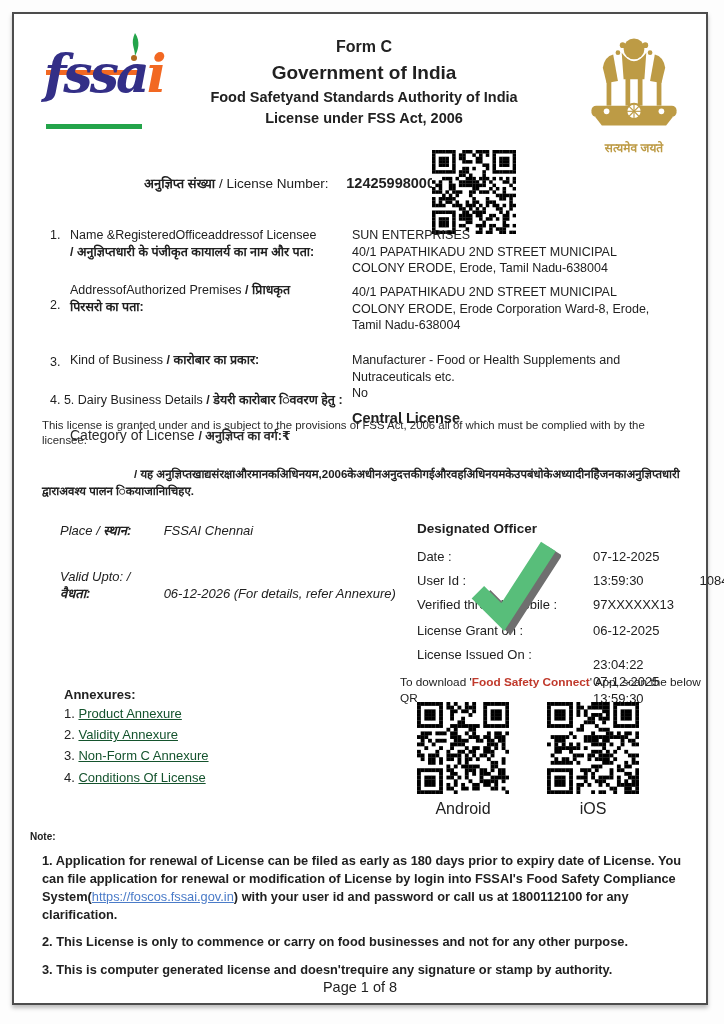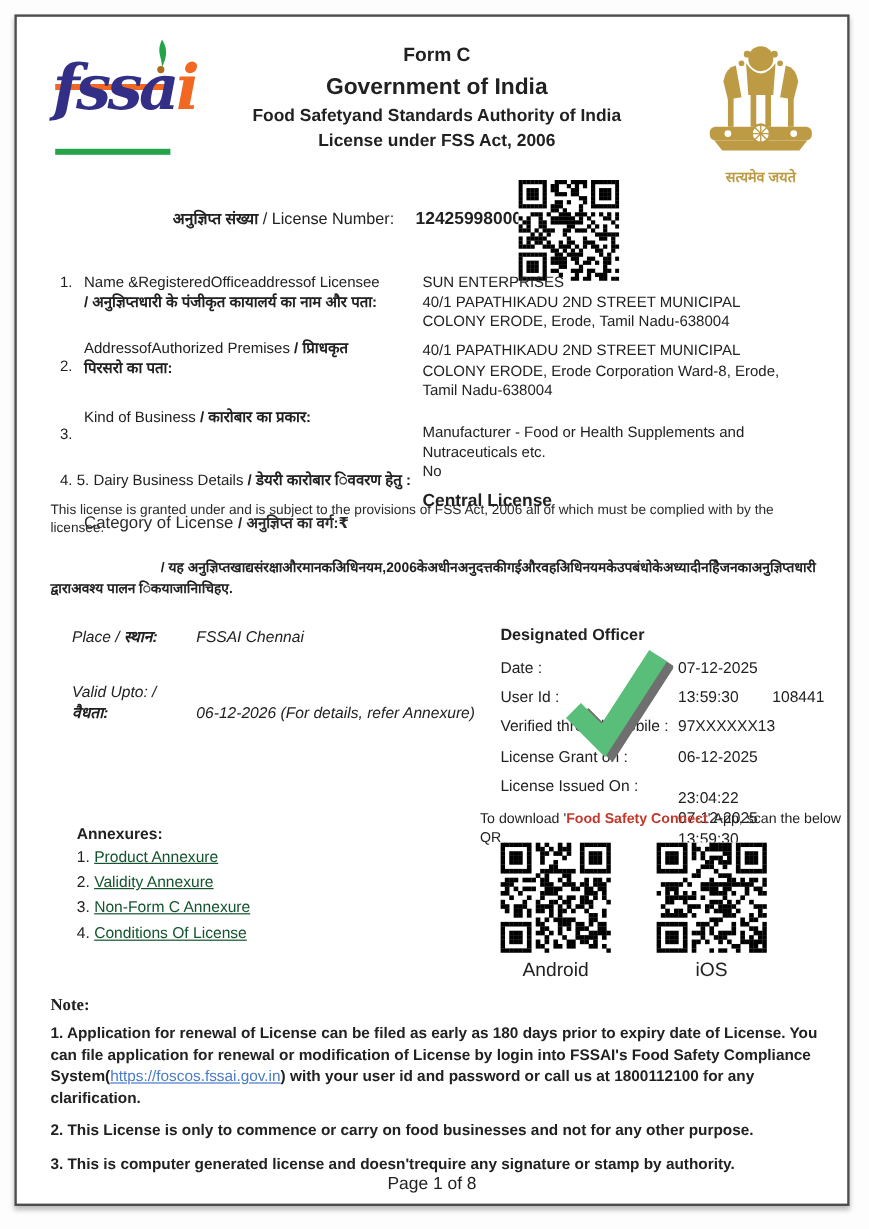--- a/index.html
+++ b/index.html
@@ -56,40 +56,40 @@
   .hindi-para { left:28px; top:452px; width:650px; font-weight:bold; font-size:11.5px; text-indent:92px; line-height:1.5; }
   .hindi-para .second { text-indent:0; }
 
   
   .place-row { left:46px; font-size:13px;font-style:italic; }
   .place-row .lab { display:inline-block; width:100px; }
   .place-row .hi { font-weight:bold; }
 
   
   .do-head { left:403px; top:506px; font-size:13.5px; font-weight:bold; }
-  .do-row { left:403px; font-size:13px; display:flex; }
+  .do-row { left:403px; font-size:13px; display:flex;gap:28px; }
   .do-row .lab { width:148px; flex:none; }
   .do-row .v2 { margin-left:28px; }
   .check { left:443px; top:518px; width:104px; height:112px; z-index:5; }
 
   .download-line { left:386px; top:661px; font-size:11.8px; }
   .download-line .red { color:#c0392b; font-weight:bold; }
 
   
   .annex { left:50px; top:672px; font-size:13px; }
   .annex .head { font-weight:bold; margin-bottom:2px; }
   .annex li { list-style:none; margin-bottom:4px; }
   .annex a { color:#14532d; text-decoration:underline; cursor:pointer; }
 
   .qr-android { left:403px; top:688px; width:92px; height:92px; }
   .qr-ios { left:533px; top:688px; width:92px; height:92px; }
   .qr-cap { top:784px; width:92px; text-align:center; font-weight:normal; font-size:16px; }
 
   
-  .note-head { left:28px; top:816px; font-weight:bold; font-size:14px;font-family:Liberation Serif, serif; }
+  .note-head { left:16px; top:816px; font-weight:bold; font-size:10px; }
   .note1 { left:28px; top:838px; width:660px; font-weight:bold; font-size:12.8px; line-height:1.4; }
   .note1 a { color:#4a7bc8; font-weight:normal; text-decoration:underline; cursor:pointer; }
   .note2 { left:28px; top:920px; width:660px; font-weight:bold; font-size:12.8px; }
   .note3 { left:28px; top:948px; width:660px; font-weight:bold; font-size:12.8px; }
   .page-num { left:0; top:964px; width:100%; text-align:center; font-size:14.5px; }
 </style>
 </head>
 <body>
 
 <div class="page">
@@ -472,21 +472,21 @@
   <div class="abs fnum" style="top:213px">1.</div>
   <div class="abs flabel" style="top:213px"><span>Name &amp;RegisteredOfficeaddressof Licensee </span><span class="b">/ अनुज्ञिप्तधारी के पंजीकृत कायालर्य का नाम और पता:</span></div>
   <div class="abs fvalue pre" style="top:213px">SUN ENTERPRISES
 40/1 PAPATHIKADU 2ND STREET MUNICIPAL COLONY ERODE, Erode, Tamil Nadu-638004</div>
 
   <div class="abs fnum" style="top:283px">2.</div>
   <div class="abs flabel" style="top:268px"><span>AddressofAuthorized Premises </span><span class="b">/ प्रािधकृत पिरसरो का पता:</span></div>
   <div class="abs fvalue pre" style="top:270px">40/1 PAPATHIKADU 2ND STREET MUNICIPAL COLONY ERODE, Erode Corporation Ward-8, Erode, Tamil Nadu-638004</div>
 
   <div class="abs fnum" style="top:340px">3.</div>
-  <div class="abs flabel" style="top:326px"><span>Kind of Business </span><span class="b">/ कारोबार का प्रकार:</span></div>
+  <div class="abs flabel" style="top:338px"><span>Kind of Business </span><span class="b">/ कारोबार का प्रकार:</span></div>
   <div class="abs fvalue" style="top:338px">Manufacturer - Food or Health Supplements and Nutraceuticals etc.</div>
 
   <div class="abs fvalue" style="top:371px">No</div>
   <div class="abs" style="left:36px; top:378px; width:320px;"><span>4. 5.</span> <span>Dairy Business Details </span><span class="b">/ डेयरी कारोबार िववरण हेतु :</span></div>
 
   <div class="abs para-overlap">This license is granted under and is subject to the provisions of FSS Act, 2006 all of which must be complied with by the licensee.</div>
   <div class="abs cat-label"><span>Category of License </span><span class="b" style="font-size:12.5px">/ अनुज्ञिप्त का वर्ग:₹</span></div>
   <div class="abs central">Central License</div>
 
   <div class="abs hindi-para">

